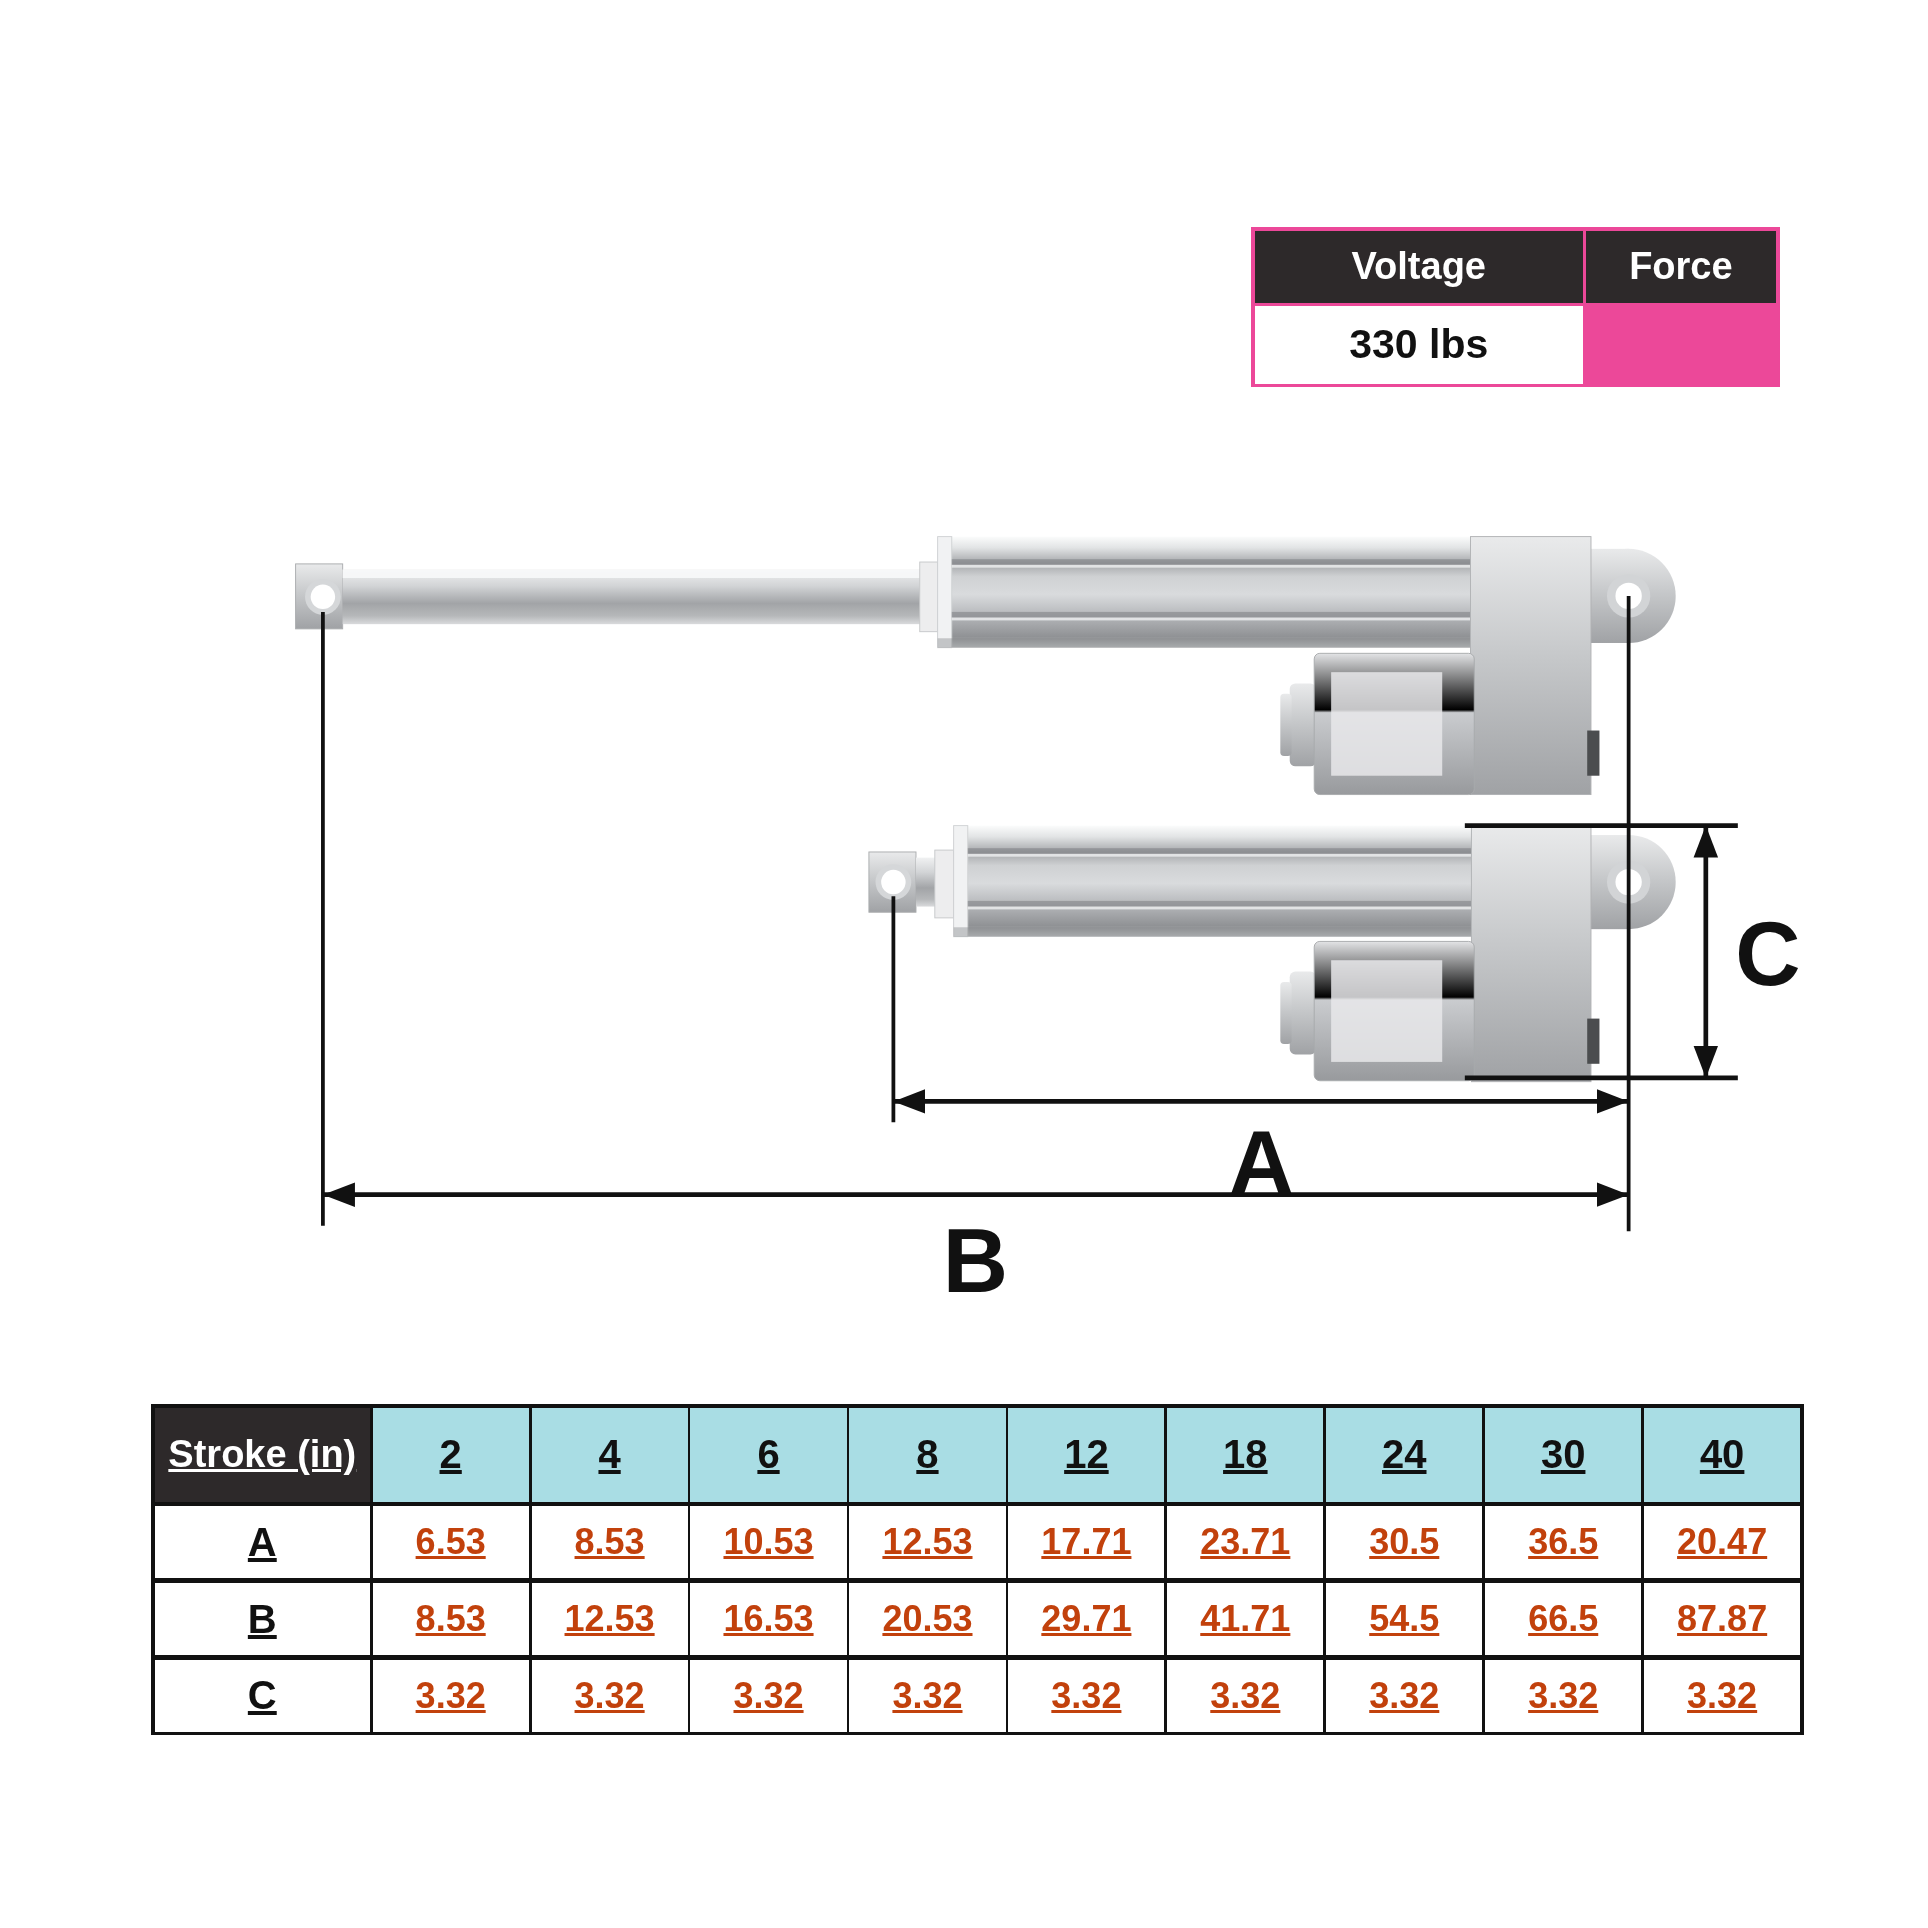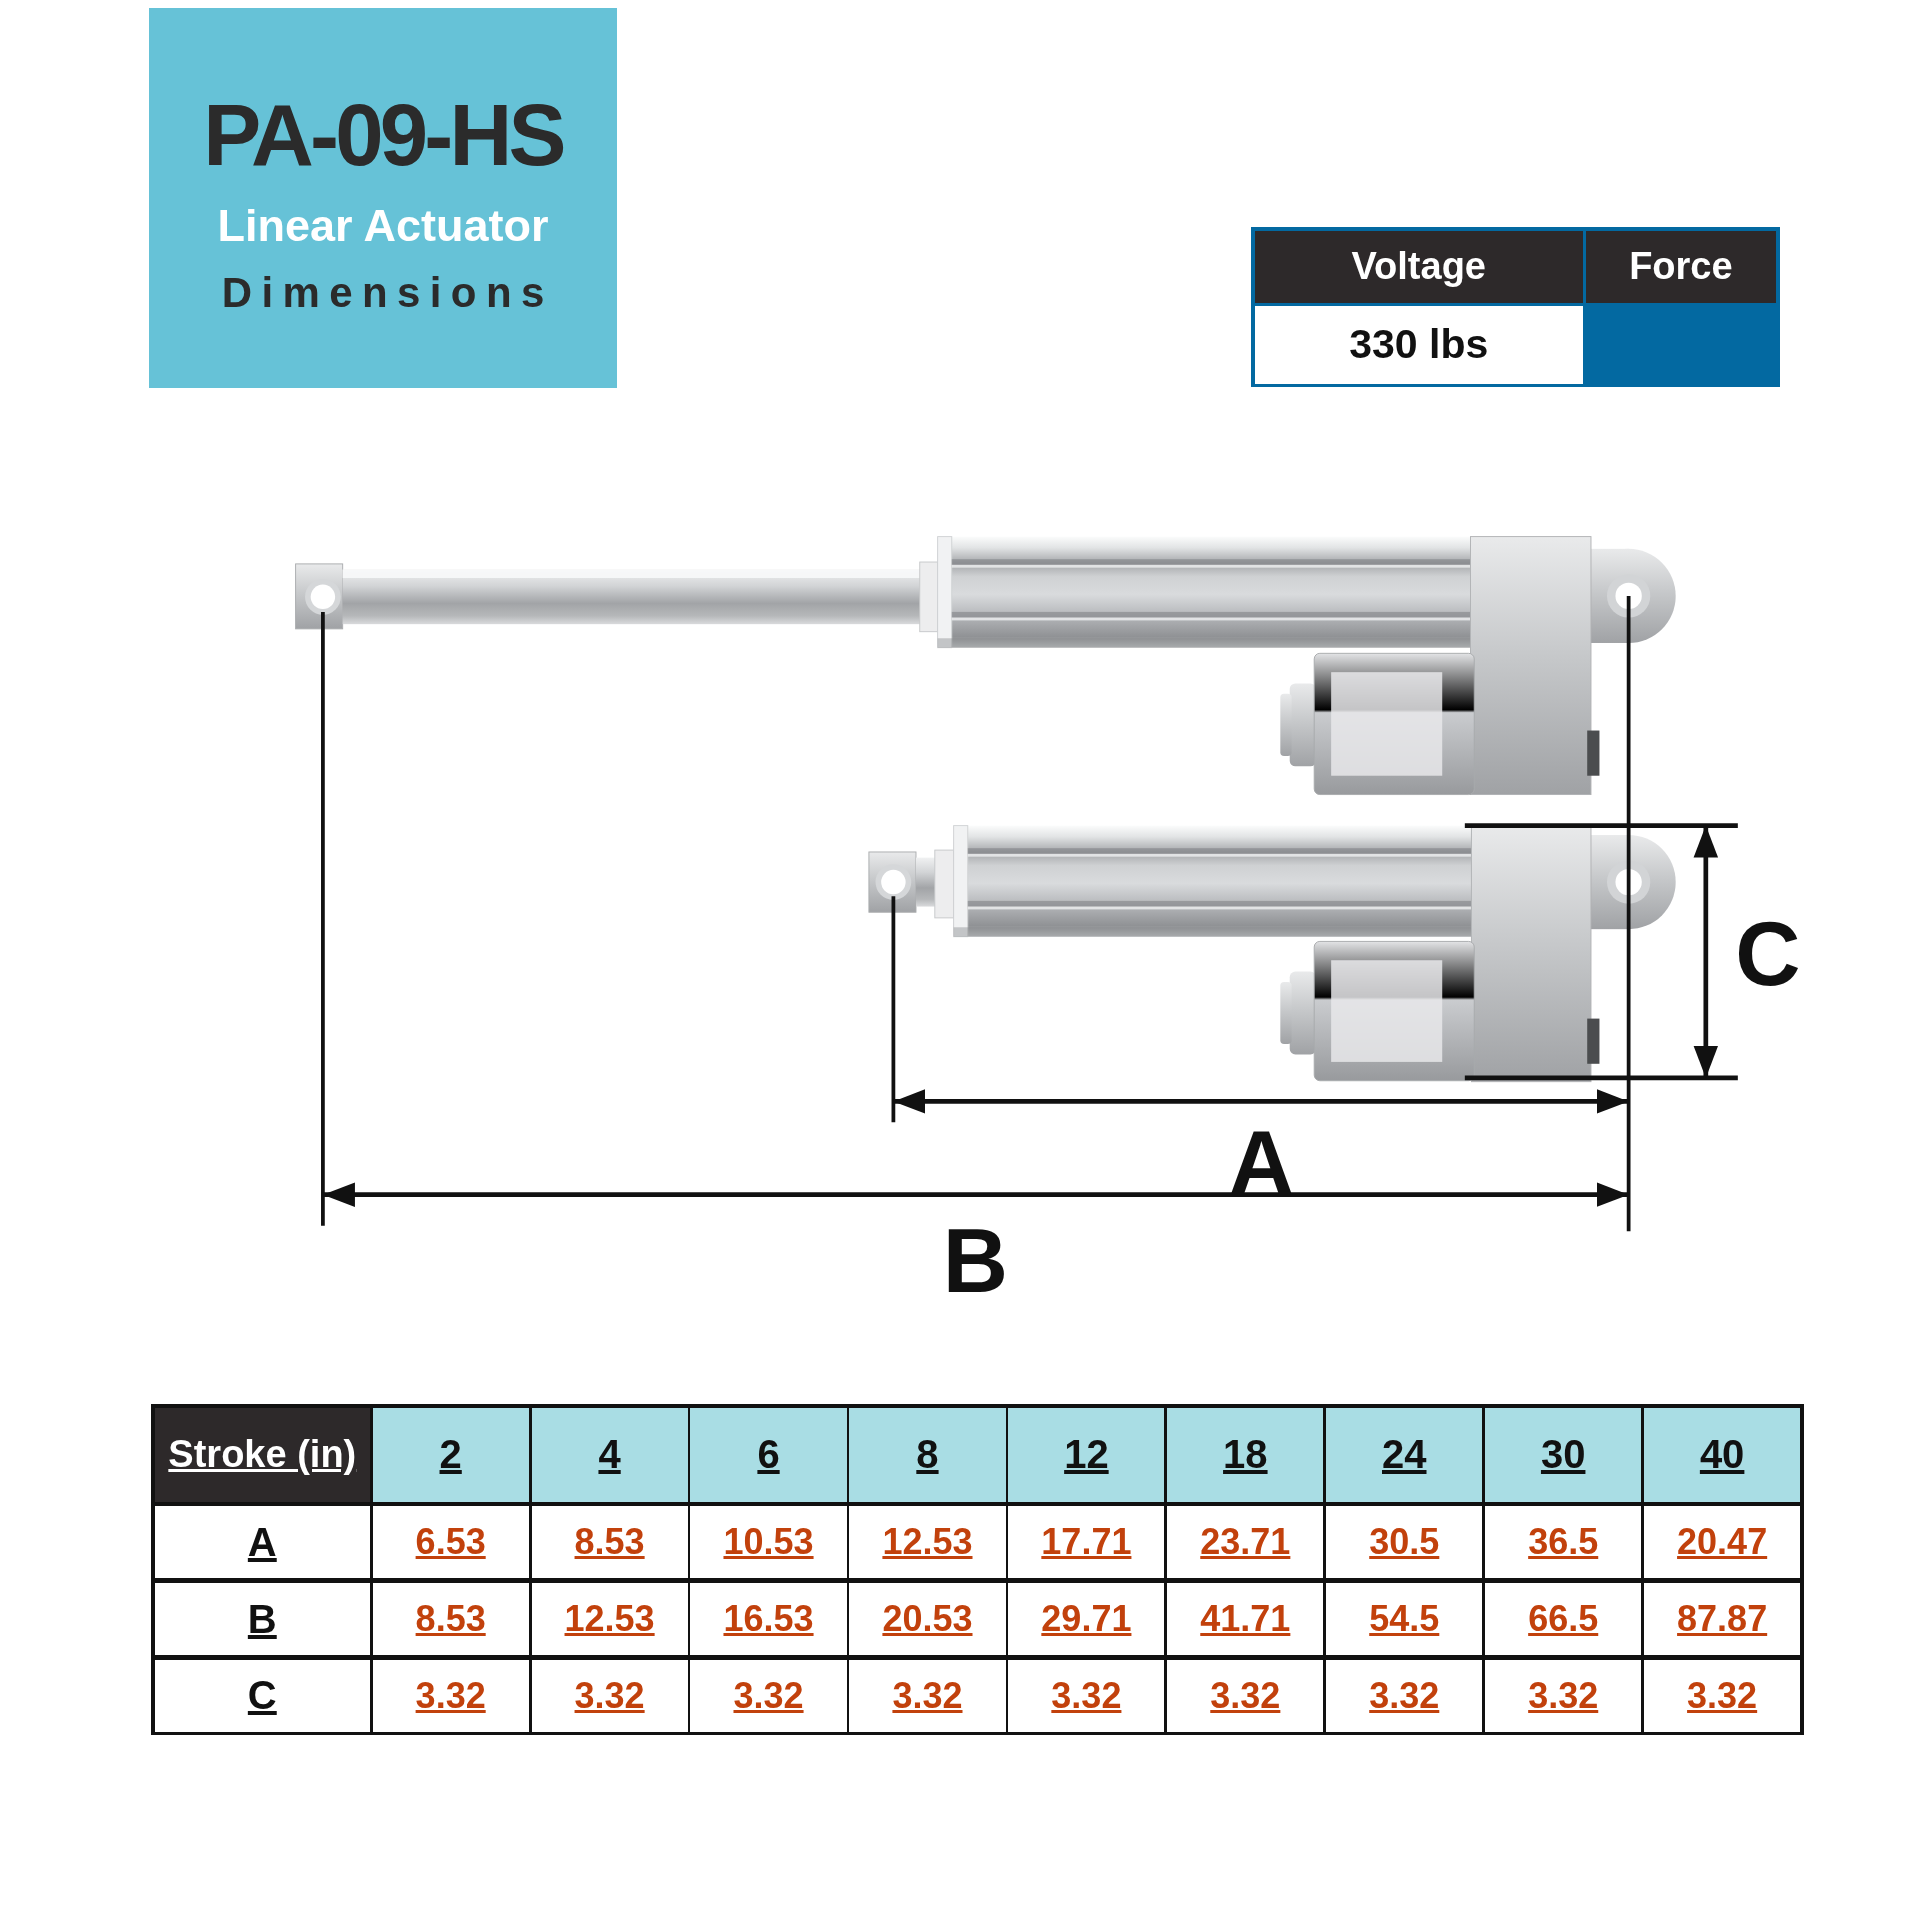--- a/index.html
+++ b/index.html
@@ -8,21 +8,21 @@
 
   
   .title-card{position:absolute;left:149px;top:7.5px;width:468px;height:380px;background:#66c2d7;
               display:flex;flex-direction:column;align-items:center;justify-content:center;
               padding-top:9.4px;box-sizing:border-box;}
   .title-model{font-size:87px;font-weight:800;letter-spacing:-3.8px;color:#2b2b2b;line-height:1.05;}
   .title-sub1{font-size:45px;font-weight:700;color:#ffffff;margin-top:21px;line-height:1.1;}
   .title-sub2{font-size:42px;font-weight:700;color:#2b2b2b;margin-top:19px;letter-spacing:9.4px;padding-left:9.4px;line-height:1.1;}
 
   
-  .spec-table{position:absolute;left:1251px;top:227px;width:529px;height:160px;background:#0369a1;
+  .spec-table{position:absolute;left:1251px;top:227px;width:529px;height:160px;background:#ec4899;
               display:grid;grid-template-columns:328px 1fr;grid-template-rows:72px 78px;
               gap:2.8px;padding:3.8px;box-sizing:border-box;}
   .spec-table .hcell{background:#2d292a;color:#fff;font-size:38px;font-weight:700;
                      display:grid;place-items:center;}
   .spec-table .vcell{background:#fff;color:#111;font-size:41px;font-weight:700;
                      display:grid;place-items:center;}
 
   
   .diagram{position:absolute;left:0;top:0;width:1928px;height:1928px;}
   .dimline{stroke:#111;stroke-width:5;}
@@ -38,25 +38,20 @@
   .stroke-table .corner{background:#2d292a;color:#fff;font-size:38px;}
   .stroke-table .th{background:#a9dde4;color:#111;font-size:40px;}
   .stroke-table .rowlabel{background:#fff;color:#111;font-size:40px;}
   .stroke-table .td{background:#fff;color:#c2410c;font-size:36px;}
 </style>
 </head>
 <body>
 
 <div class="page">
 
-  <div class="title-card">
-    <div class="title-model">PA-09-HS</div>
-    <div class="title-sub1">Linear Actuator</div>
-    <div class="title-sub2">Dimensions</div>
-  </div>
 
   <div class="spec-table">
     <div class="hcell">Voltage</div>
     <div class="hcell">Force</div>
     <div class="vcell">330 lbs</div>
   </div>
 
   <svg class="diagram" viewBox="0 0 2048 2048">
     <defs>
       <linearGradient id="gTube" x1="0" y1="0" x2="0" y2="1">

